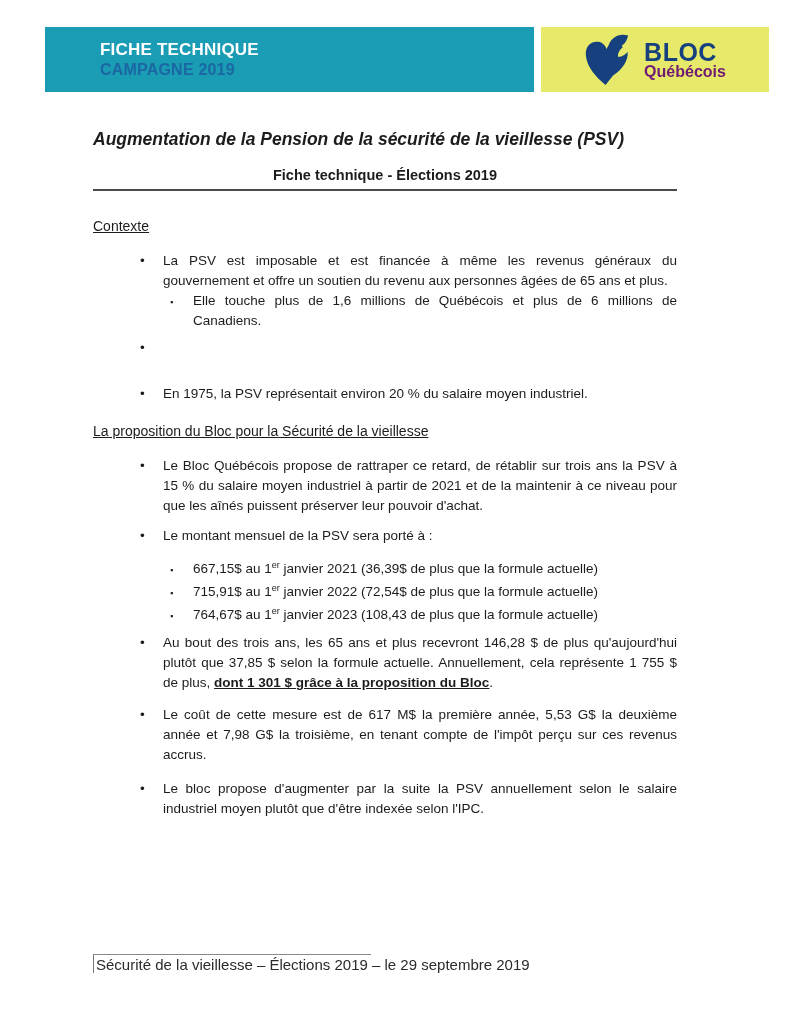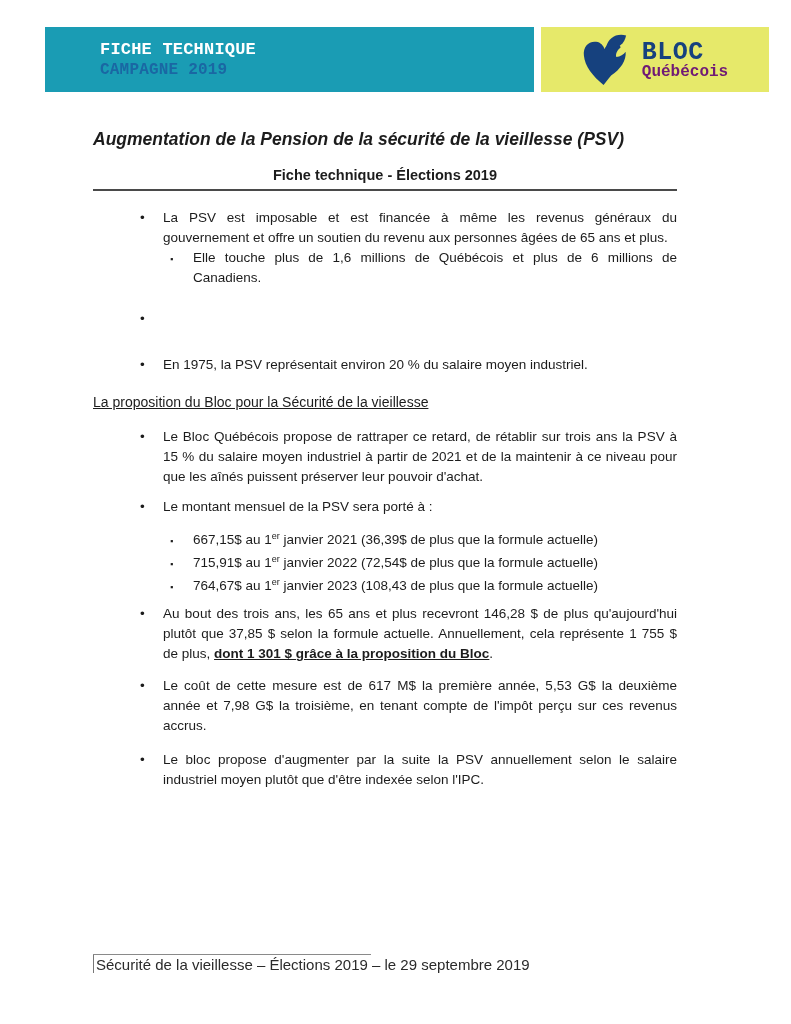--- a/index.html
+++ b/index.html
@@ -7,21 +7,21 @@
     position:relative;
     width:791px;height:1024px;
     background:#ffffff;
     font-family:"Liberation Sans", sans-serif;
     color:#1c1c1c;
     overflow:hidden;
   }
   
   .banner-row{
     position:absolute;top:27px;left:45px;
-    display:flex;height:68px;font-family:Liberation Mono, monospace;
+    display:flex;height:68px;
   }
   .banner-teal{
     width:489px;height:65px;background:#1a9cb4;
     box-sizing:border-box;padding:13px 0 0 55px;
   }
   .banner-title{
     font-size:17px;font-weight:800;color:#ffffff;
     line-height:20px;letter-spacing:.2px;
   }
   .banner-subtitle{
@@ -69,21 +69,21 @@
   .li .tx{
     flex:1;margin:0;
     font-size:13.5px;line-height:20px;
     text-align:justify;
   }
   .li.amount .tx{text-align:left;line-height:22px;}
   .li.amount .mk{line-height:22px;}
   sup{vertical-align:super;font-size:9px;line-height:0;}
   .bu{font-weight:bold;text-decoration:underline;}
   
-  .mb0{margin-bottom:0;} .mb7{margin-bottom:21px;} .mb10{margin-bottom:10px;}
+  .mb0{margin-bottom:0;} .mb7{margin-bottom:7px;} .mb10{margin-bottom:10px;}
   .mb12{margin-bottom:12px;} .mb14{margin-bottom:14px;}
   .mb26{margin-bottom:26px;}
   .amounts{margin:12px 0 6px 0;}
   
   .footer{
     position:absolute;left:93px;top:954px;
   }
   .footer-line{width:278px;border-top:1px solid #8a8a8a;height:0;}
   .footer-text{
     display:inline-block;
@@ -117,20 +117,21 @@
         <div class="logo-line2">Québécois</div>
       </span>
     </div>
   </div>
 
   <div class="content">
 
     <div class="doc-title">Augmentation de la Pension de la sécurité de la vieillesse (PSV)</div>
     <div class="doc-subtitle">Fiche technique - Élections 2019</div>
 
+    <div class="sec-heading">Contexte</div>
 
     <div class="list">
       <div class="li l1 mb0">
         <span class="mk"></span>
         <p class="tx">La PSV est imposable et est financée à même les revenus généraux du gouvernement et offre un soutien du revenu aux personnes âgées de 65 ans et plus.</p>
       </div>
       <div class="li l2 mb7">
         <span class="mk"></span>
         <p class="tx">Elle touche plus de 1,6 millions de Québécois et plus de 6 millions de Canadiens.</p>
       </div>

